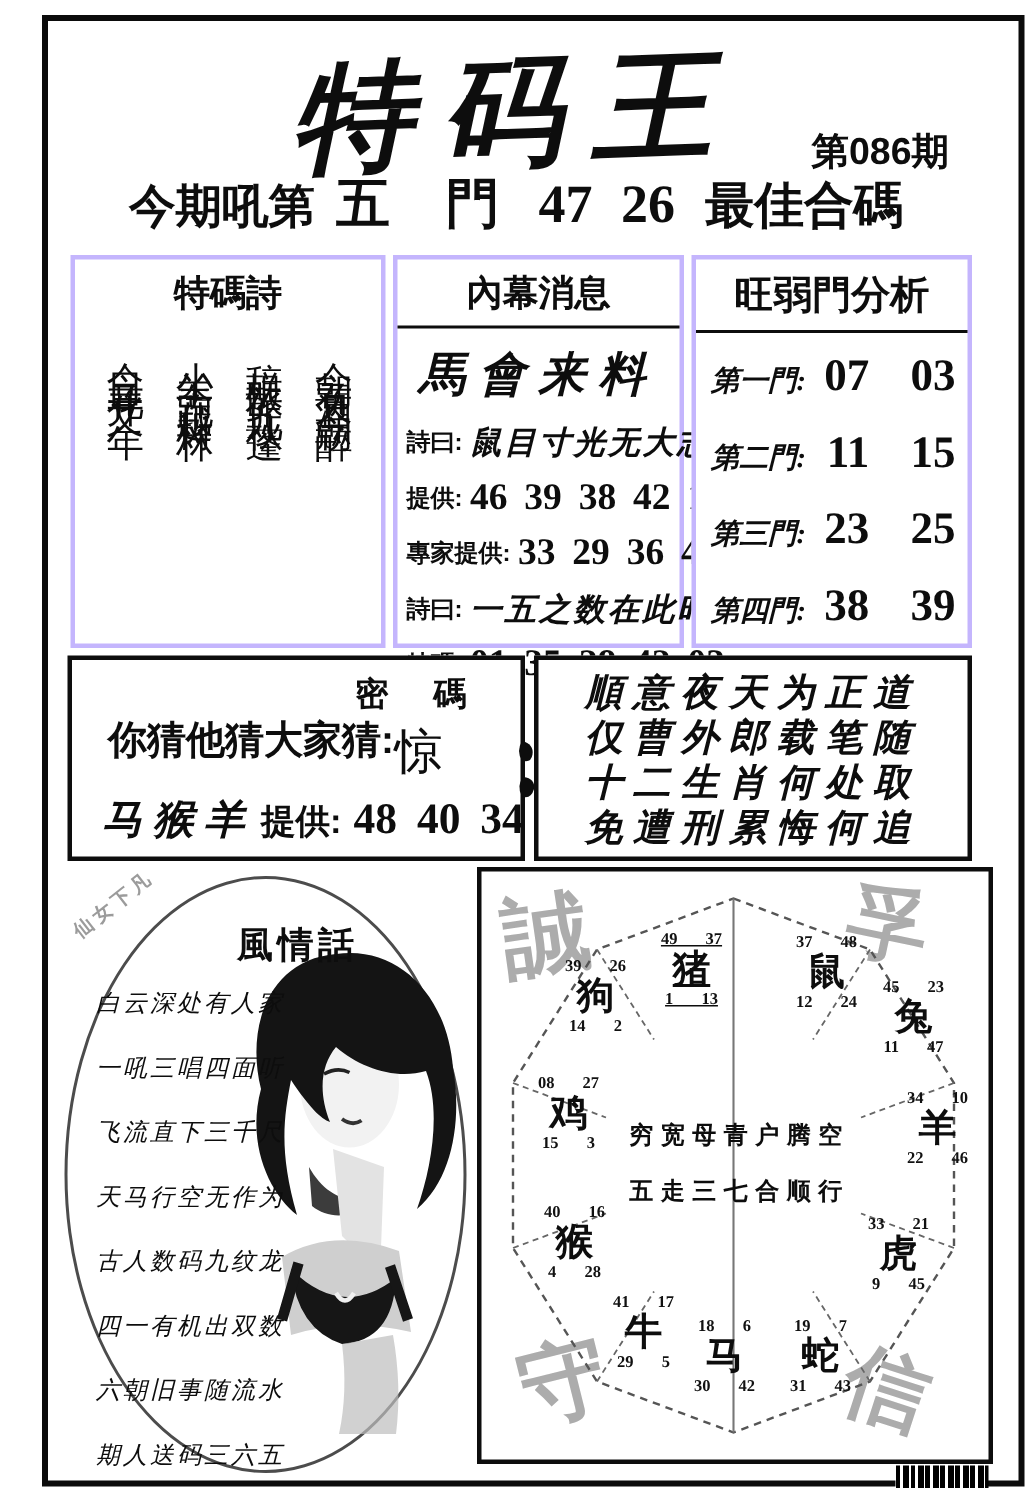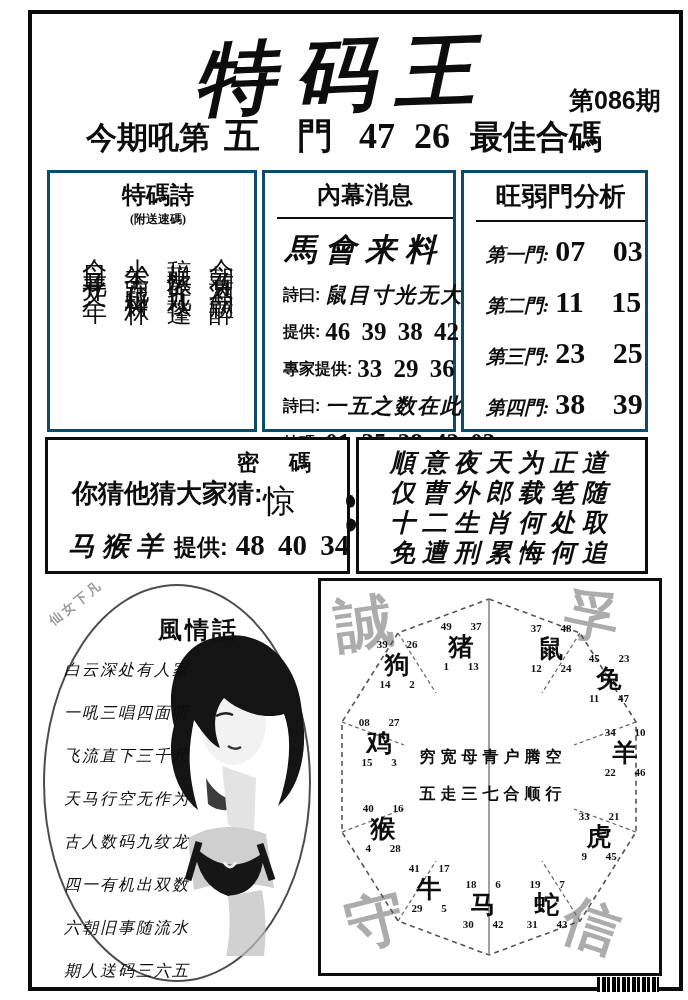--- a/index.html
+++ b/index.html
@@ -8,29 +8,29 @@
   #page { position:relative; width:688px; height:1000px; background:#fff; overflow:hidden; }
 
   .frame { position:absolute; left:28px; top:10px; width:655px; height:981px;
            border:4px solid #0b0b0b; background:#fff; }
 
   
   .main-title { position:absolute; left:0; right:0; top:22px; text-align:center;
     font-family:"Liberation Serif",serif; font-style:italic; font-weight:700;
     font-size:80px; letter-spacing:20px; transform:rotate(-2deg); }
   .issue { position:absolute; left:541px; top:84px; font-family:"Liberation Sans",sans-serif;
-    font-weight:700; font-size:25px;margin-left:28px; }
+    font-weight:700; font-size:25px; }
   .subtitle { position:absolute; left:0; right:0; top:112px; text-align:center; white-space:nowrap; }
   .subtitle .st-prefix { font-family:"Liberation Sans",sans-serif; font-weight:700; font-size:31px; }
   .subtitle .st-gate { font-family:"Liberation Serif",serif; font-size:36px; font-weight:700; letter-spacing:14px; margin-left:10px; }
   .subtitle .st-nums { font-family:"Liberation Serif",serif; font-size:36px; font-weight:700; margin-left:8px; word-spacing:10px; }
   .subtitle .st-suffix { font-family:"Liberation Sans",sans-serif; font-weight:900; font-size:33px; margin-left:16px; }
 
   
-  .tbox { position:absolute; top:170px; height:262px; border:3px solid #0c4a6e; background:#fff;padding-left:12px; }
+  .tbox { position:absolute; top:170px; height:262px; border:3px solid #c4b5fd; background:#fff; }
   #box-poem   { left:47px;  width:210px; }
   #box-inside { left:262px; width:194px; }
   #box-gates  { left:461px; width:187px; }
 
   .tbox-header { display:block; text-align:center; font-family:"Liberation Sans",sans-serif;
     font-weight:700; font-size:24px; padding-top:6px; }
   .tbox-header.serif { font-family:Liberation Serif, serif; font-size:26px; }
   .tbox-header.underlined { border-bottom:2px solid #0d0d0d; padding-bottom:6px; }
   .tbox-subheader { display:block; text-align:center; font-size:12px; font-weight:700; }
 
@@ -98,21 +98,21 @@
   .seg { position:absolute; width:72px; text-align:center; line-height:1.05; }
   .seg-nums { display:block; font-weight:700; font-size:11px; word-spacing:16px; color:#111; }
   .seg-animal { display:block; font-weight:900; font-size:25px; line-height:28px; }
   .center-line { position:absolute; left:42px; width:260px; text-align:center;
     font-weight:900; font-size:16px; letter-spacing:5px; white-space:nowrap; }
   #center-line-1 { top:166px; }
   #center-line-2 { top:203px; }
 
   
   .seg-dog     { left:40px;  top:58px; }
-  .seg-pig     { left:104px; top:40px; }
+  .seg-pig     { left:104px; top:40px;text-decoration:underline; }
   .seg-rat     { left:194px; top:42px; }
   .seg-rabbit  { left:252px; top:72px; }
   .seg-rooster { left:22px;  top:136px; }
   .seg-goat    { left:268px; top:146px; }
   .seg-monkey  { left:26px;  top:222px; }
   .seg-tiger   { left:242px; top:230px; }
   .seg-ox      { left:72px;  top:282px; }
   .seg-horse   { left:126px; top:298px; }
   .seg-snake   { left:190px; top:298px; }
 
@@ -131,21 +131,20 @@
   <div class="issue">第086期</div>
   <div class="subtitle">
     <span class="st-prefix">今期吼第</span>
     <span class="st-gate">五 門</span>
     <span class="st-nums">47 26</span>
     <span class="st-suffix">最佳合碼</span>
   </div>
 
   <div class="tbox" id="box-poem">
     <span class="tbox-header">特碼詩</span>
-    <span class="tbox-subheader">(附送速碼)</span>
     <div class="poem-cols">
       <div class="poem-col">今日花开又一年</div>
       <div class="poem-col">小羊奔跑越树林</div>
       <div class="poem-col">辞根散作九秋蓬</div>
       <div class="poem-col">今朝有酒今朝醉</div>
     </div>
   </div>
 
   <div class="tbox" id="box-inside">
     <span class="tbox-header underlined">內幕消息</span>

